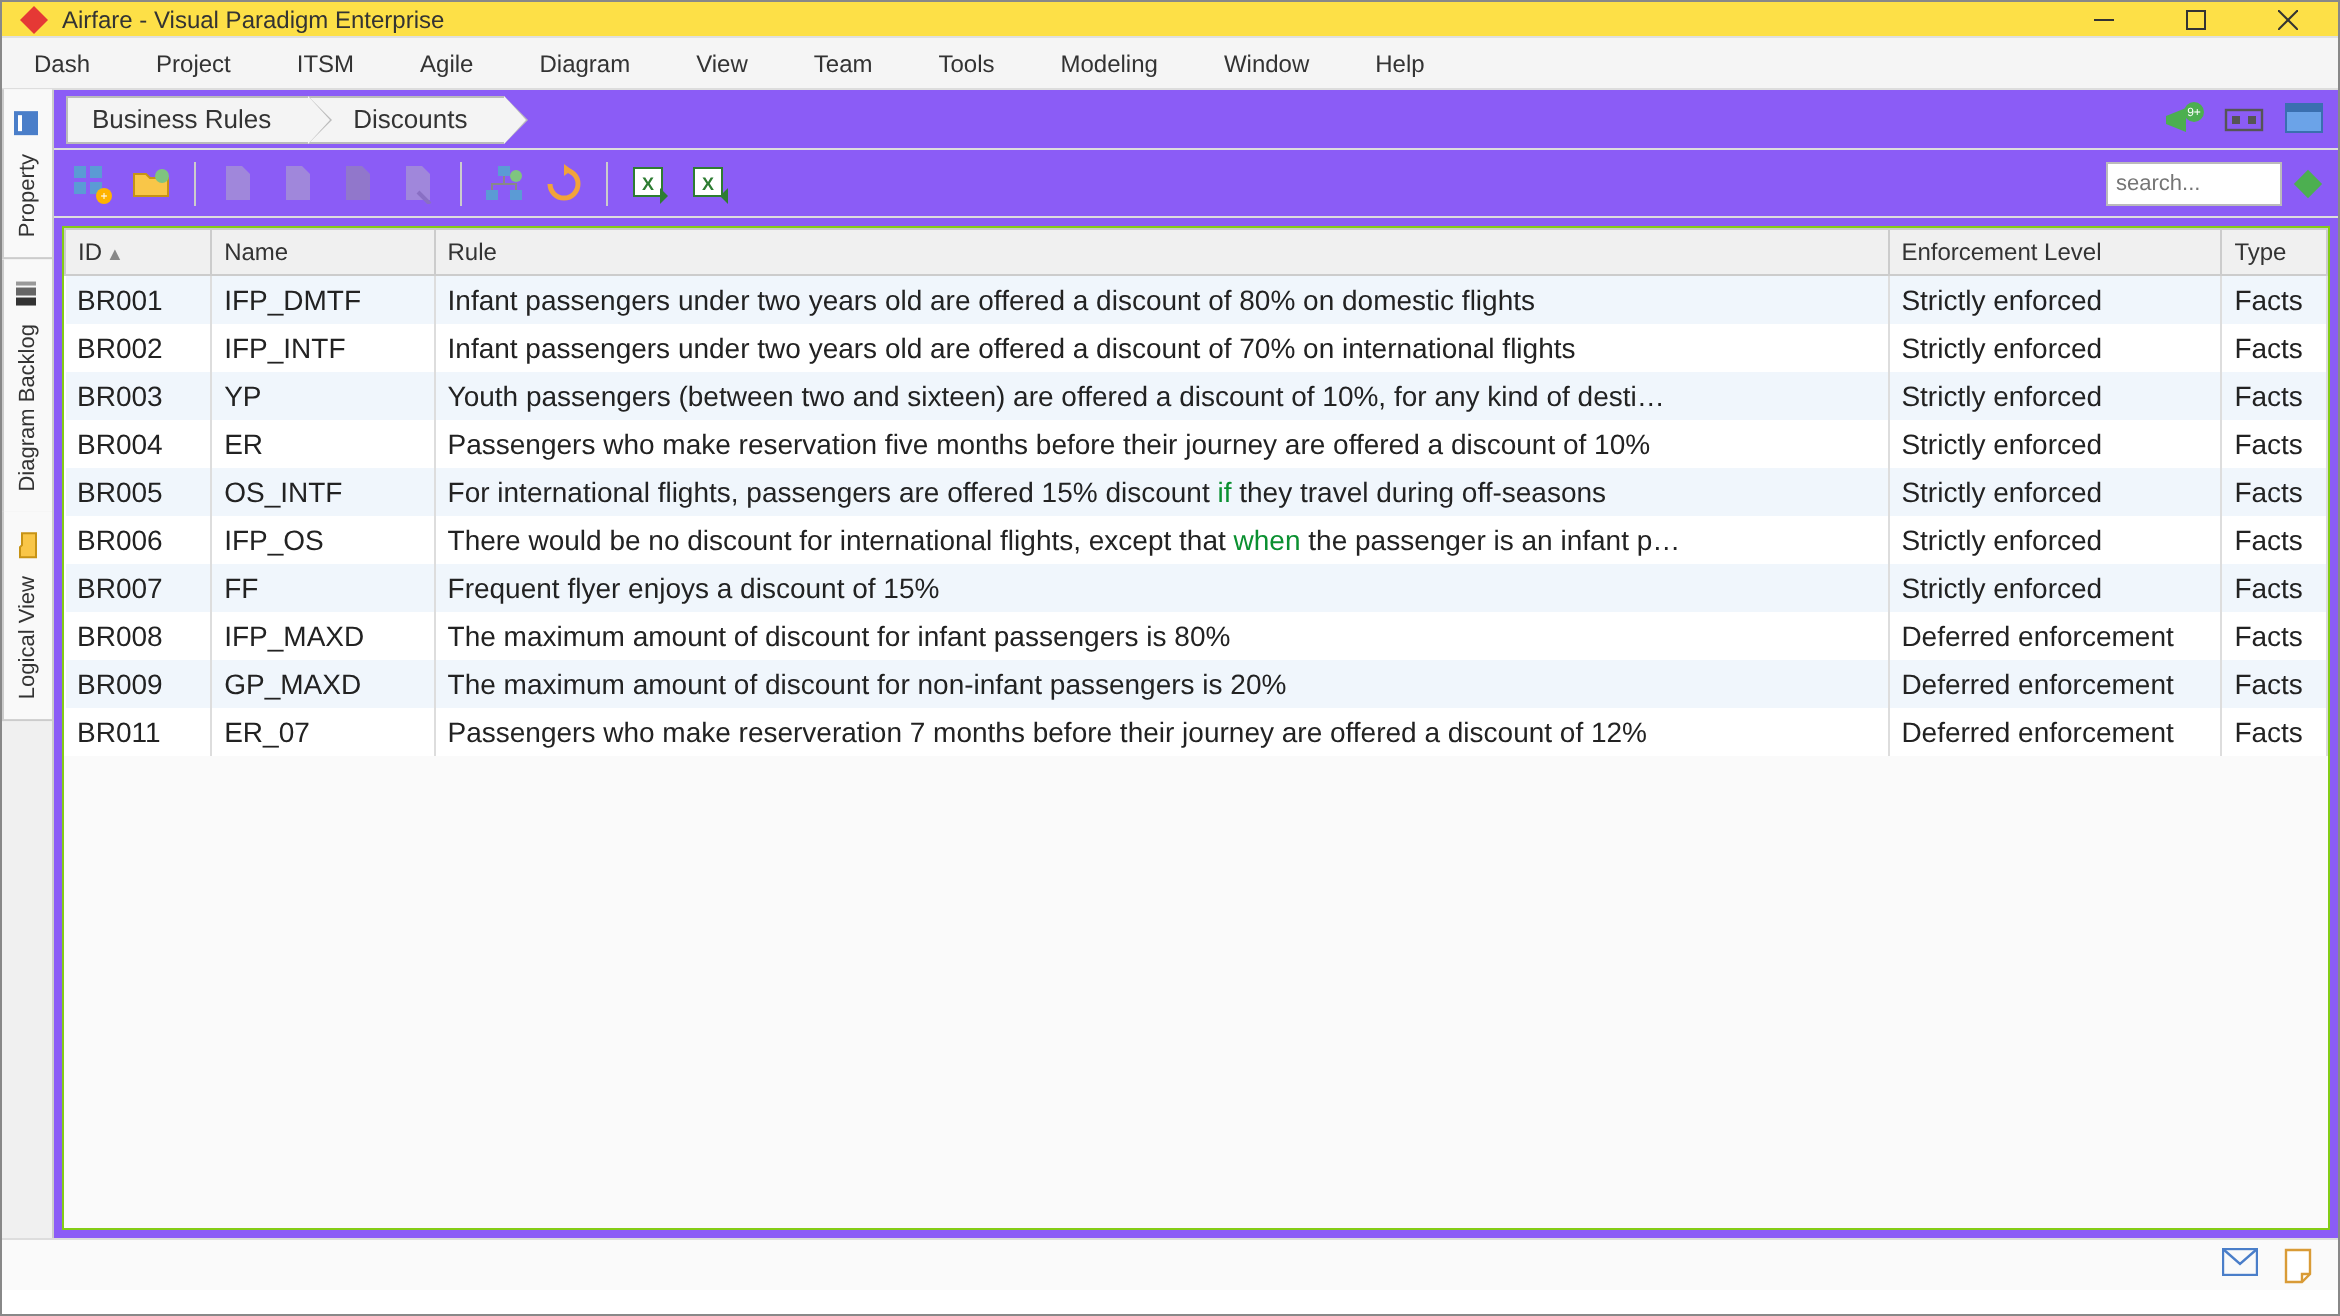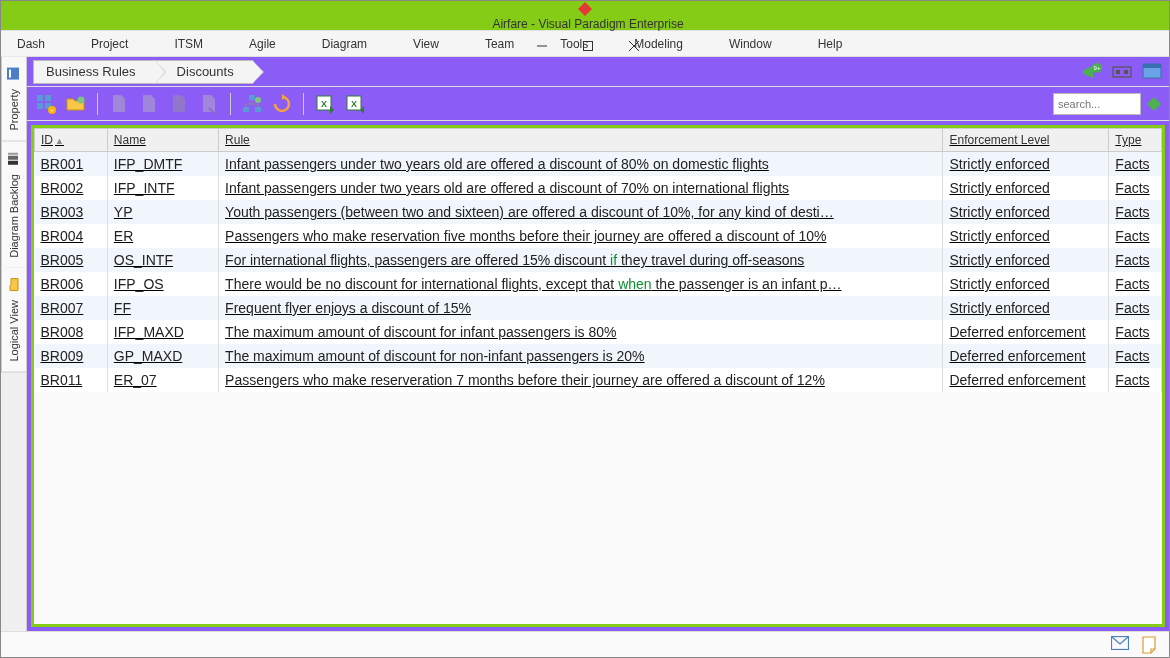--- a/index.html
+++ b/index.html
@@ -1,43 +1,43 @@
 <!DOCTYPE html>
 <html><head>
 <meta charset="utf-8">
 <style>
 * { box-sizing: border-box; margin: 0; padding: 0; }
 body { font-family: Arial, sans-serif; font-size: 12px; background: #fff; width: 1170px; height: 658px; overflow: hidden; border: 1px solid #888; }
-.titlebar { height: 30px; display: flex; align-items: center; padding: 0 2px 0 8px; background: #84cc16; border-bottom: 1px solid #e0e0e0; flex-direction: column; }
+.titlebar { height: 18px; display: flex; align-items: center; padding: 0 2px 0 8px; background: #fde047; border-bottom: 1px solid #e0e0e0; }
 .titlebar .app-icon { width: 16px; height: 16px; margin-right: 6px; }
 .titlebar .title { flex: 1; font-size: 12px; color: #333; }
 .titlebar .win-controls { display: flex; }
 .titlebar .win-btn { width: 46px; height: 30px; display: flex; align-items: center; justify-content: center; cursor: pointer; }
-.menubar { height: 26px; display: flex; align-items: center; padding: 0 10px; background: #f5f5f5; border-bottom: 1px solid #ddd; gap: 34px; font-size: 12px; color: #333; }
+.menubar { height: 26px; display: flex; align-items: center; padding: 0 10px; background: #f5f5f5; border-bottom: 1px solid #ddd; gap: 21px; font-size: 12px; color: #333; }
 .menubar span { cursor: pointer; padding: 4px 6px; }
 .content-wrap { display: flex; height: calc(100% - 30px - 26px - 26px); }
 .side-tabs { width: 26px; background: #f0f0f0; border-right: 1px solid #ccc; display: flex; flex-direction: column; }
 .side-tab { writing-mode: vertical-rl; transform: rotate(180deg); padding: 10px 4px; font-size: 11px; color: #333; border: 1px solid #ccc; border-left: none; border-bottom: none; background: #f9f9f9; cursor: pointer; display: flex; align-items: center; gap: 6px; }
 .side-tab-icon { width: 16px; height: 16px; transform: rotate(90deg); }
 .main { flex: 1; display: flex; flex-direction: column; background: #8b5cf6; }
 .breadcrumb-row { height: 30px; display: flex; align-items: center; padding: 0 6px; border-bottom: 1px solid #ddd; }
 .breadcrumb { display: flex; align-items: center; flex: 1; }
 .crumb { position: relative; height: 24px; display: flex; align-items: center; padding: 0 18px 0 22px; font-size: 13px; color: #333; background: #f4f4f4; border: 1px solid #bbb; border-right: none; cursor: pointer; }
 .crumb:first-child { padding-left: 12px; }
 .crumb::after { content: ''; position: absolute; right: -11px; top: -1px; width: 0; height: 0; border-top: 12px solid transparent; border-bottom: 12px solid transparent; border-left: 11px solid #f4f4f4; z-index: 2; }
 .crumb::before { content: ''; position: absolute; right: -12px; top: -1px; width: 0; height: 0; border-top: 12px solid transparent; border-bottom: 12px solid transparent; border-left: 12px solid #bbb; z-index: 1; }
 .right-icons { display: flex; gap: 8px; align-items: center; }
 .right-icons .icn { width: 22px; height: 22px; cursor: pointer; display: flex; align-items: center; justify-content: center; }
 .toolbar { height: 34px; display: flex; align-items: center; padding: 0 6px; border-bottom: 1px solid #ddd; gap: 4px; }
 .toolbar .tb-btn { width: 26px; height: 26px; display: flex; align-items: center; justify-content: center; cursor: pointer; border-radius: 2px; }
 .toolbar .sep { width: 1px; height: 22px; background: #ccc; margin: 0 4px; }
 .toolbar .spacer { flex: 1; }
 .search-box { width: 88px; height: 22px; border: 1px solid #bbb; font-size: 11px; padding: 0 4px; color: #888; }
 .green-diamond { width: 10px; height: 10px; background: #4caf50; transform: rotate(45deg); margin-left: 4px; margin-right: 4px; }
-.table-wrap { flex: 1; overflow: auto; border: 3px solid #84cc16; margin: 4px; background: #fafafa; text-decoration: underline; }
+.table-wrap { flex: 1; overflow: auto; border: 1px solid #84cc16; margin: 4px; background: #fafafa; }
 table { border-collapse: collapse; width: 100%; font-size: 14px; color: #222; background: #fff; }
 thead th { background: #f0f0f0; border: 1px solid #ccc; text-align: left; padding: 4px 6px; font-size: 12px; font-weight: normal; color: #333; position: sticky; top: 0; }
 thead th .sort { font-size: 9px; color: #888; margin-left: 2px; }
 tbody td { border-right: 1px solid #ddd; padding: 4px 6px; white-space: nowrap; overflow: hidden; text-overflow: ellipsis; }
 tbody tr:nth-child(odd) { background: #f0f6fc; }
 tbody tr:nth-child(even) { background: #fff; }
 .col-id { width: 72px; }
 .col-name { width: 110px; margin-left: 44px; }
 .col-rule { width: 716px; max-width: 716px; }
 .col-enf { width: 164px; }

